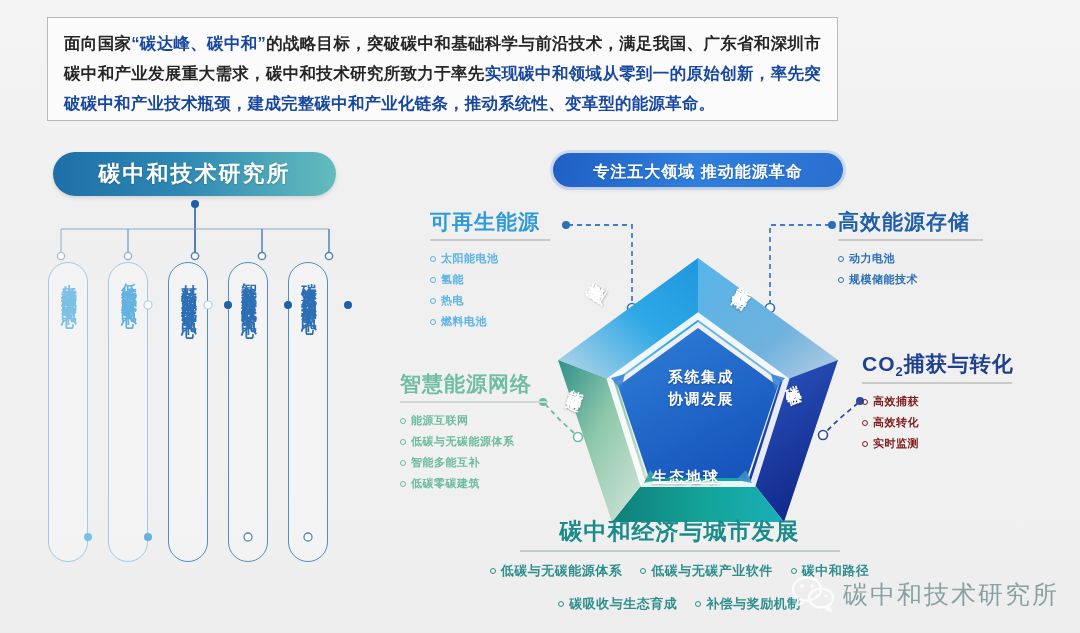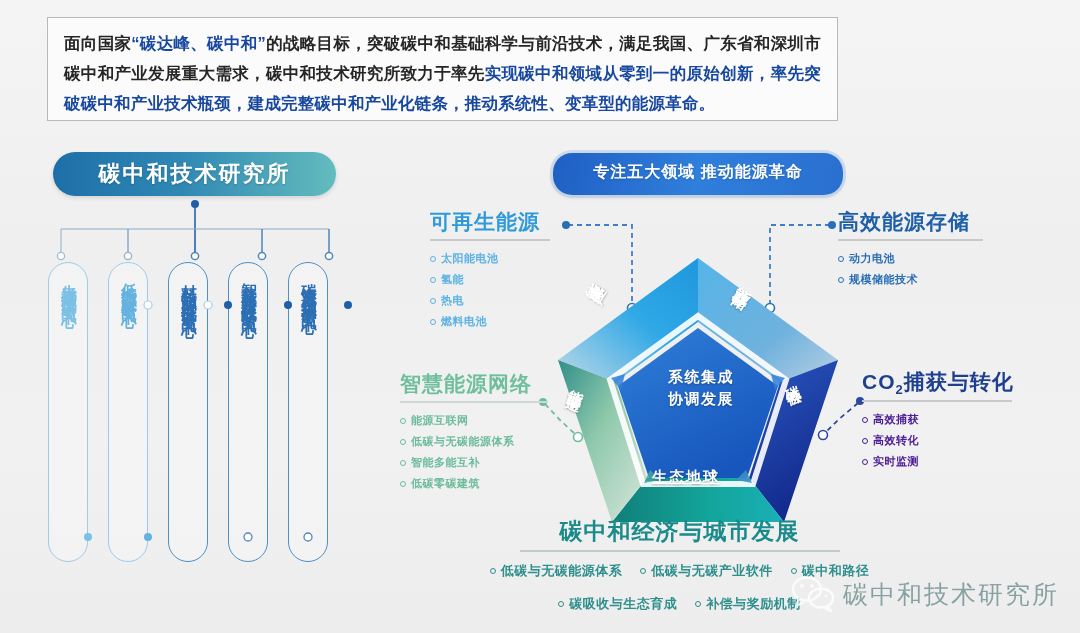--- a/index.html
+++ b/index.html
@@ -59,21 +59,21 @@
     line-height:40px;
   }
   .cp0{left:48px;}  .cp0 .vtext{color:#7cc0e6;}
   .cp1{left:108px;} .cp1 .vtext{color:#64b2e0;}
   .cp2{left:168px;border-color:#4f8fc6;} .cp2 .vtext{color:#2d6fb5;}
   .cp3{left:228px;border-color:#4f8fc6;} .cp3 .vtext{color:#2d6fb5;}
   .cp4{left:288px;border-color:#4f8fc6;} .cp4 .vtext{color:#2d6fb5;}
 
   
   #focus-badge{
-    position:absolute;left:553px;top:153px;width:290px;height:42px;
+    position:absolute;left:553px;top:153px;width:290px;height:34px;
     border-radius:19px;
     background:linear-gradient(100deg,#1f5fc4 0%,#2f7fdc 50%,#2a6fd0 100%);
     box-shadow:0 0 0 3px rgba(160,195,235,.45),0 2px 5px rgba(0,0,0,.12);
   }
   #focus-badge span{
     display:block;text-align:center;line-height:38px;color:#fff;
     font-size:16px;font-weight:700;letter-spacing:1px;
     text-shadow:0 1px 2px rgba(0,0,0,.18);
   }
 
@@ -100,24 +100,24 @@
   #sec-renewable{left:430px;top:208px;}
   #sec-renewable h3{color:#2f9ada;}
   #sec-renewable .rule{width:120px;}
   #sec-renewable li{color:#5bb2e4;}
 
   #sec-storage{left:838px;top:208px;}
   #sec-storage h3{color:#1f5fa8;}
   #sec-storage .rule{width:145px;}
   #sec-storage li{color:#2a6fb5;}
 
-  #sec-co2{left:862px;top:368px;}
+  #sec-co2{left:862px;top:350px;}
   #sec-co2 h3{color:#1f3f8f;}
   #sec-co2 .rule{width:150px;}
-  #sec-co2 li{color:#4c1d95;}
+  #sec-co2 li{color:#7f1d1d;}
 
   #sec-smart{left:400px;top:370px;}
   #sec-smart h3{color:#6fbf9f;}
   #sec-smart .rule{width:148px;background:#cfd8d4;}
   #sec-smart li{color:#6dbc9d;}
 
   #sec-city{left:472px;top:516px;width:415px;text-align:center;}
   #sec-city h3{color:#1a8a8a;font-size:23px;}
   #sec-city .rule{width:320px;margin:2px auto 8px auto;background:#bfcccb;}
   #sec-city .city-rows{display:flex;flex-direction:column;gap:12px;align-items:center;}

